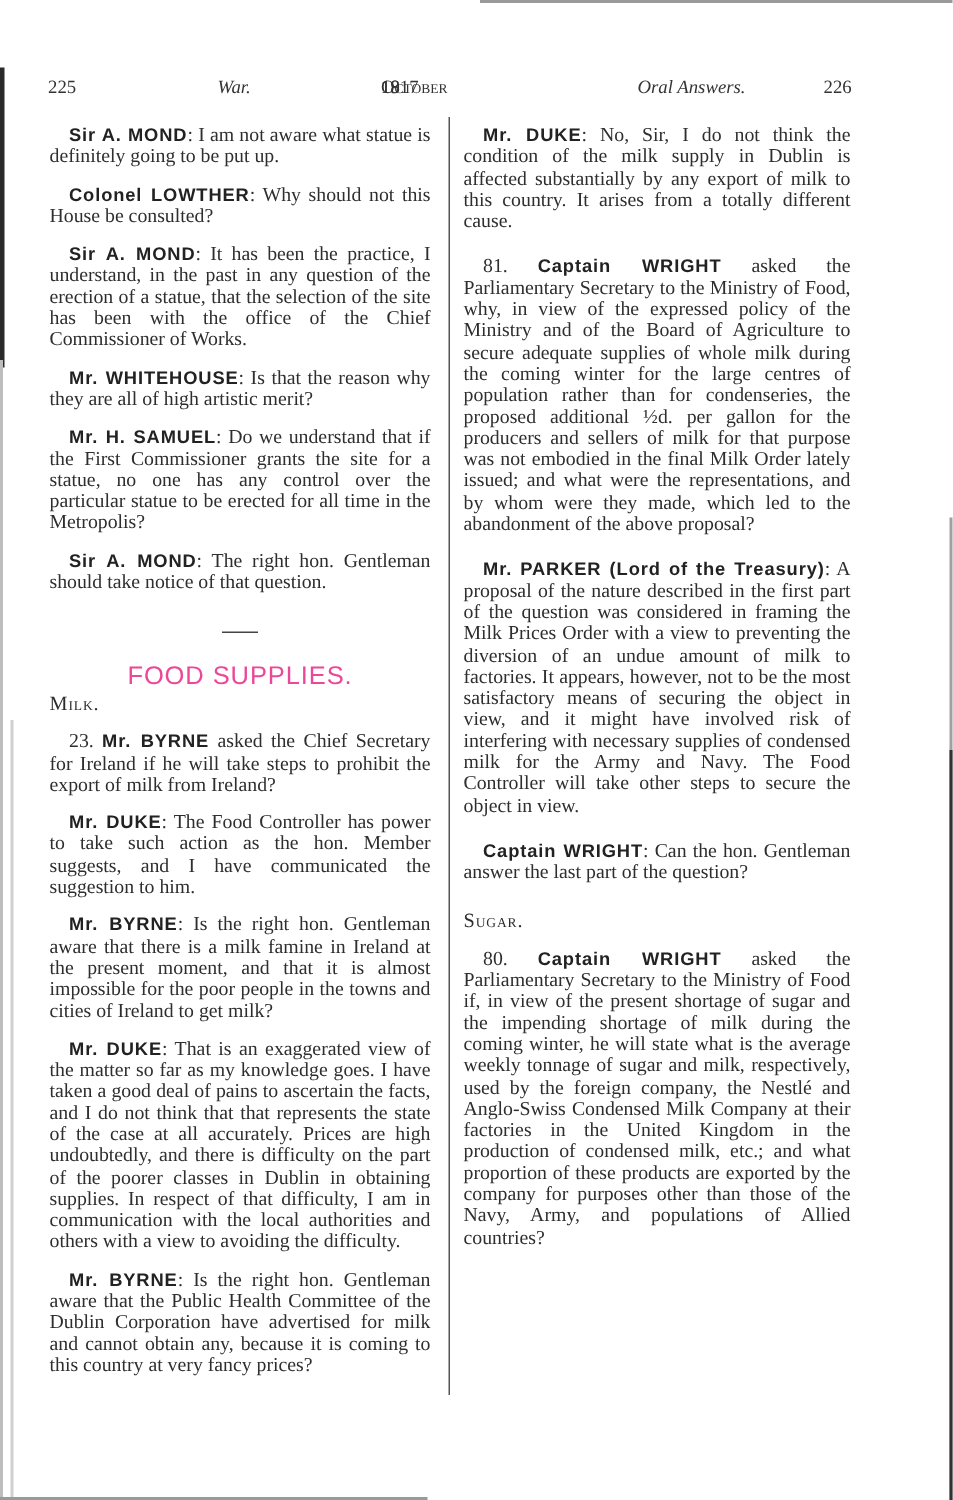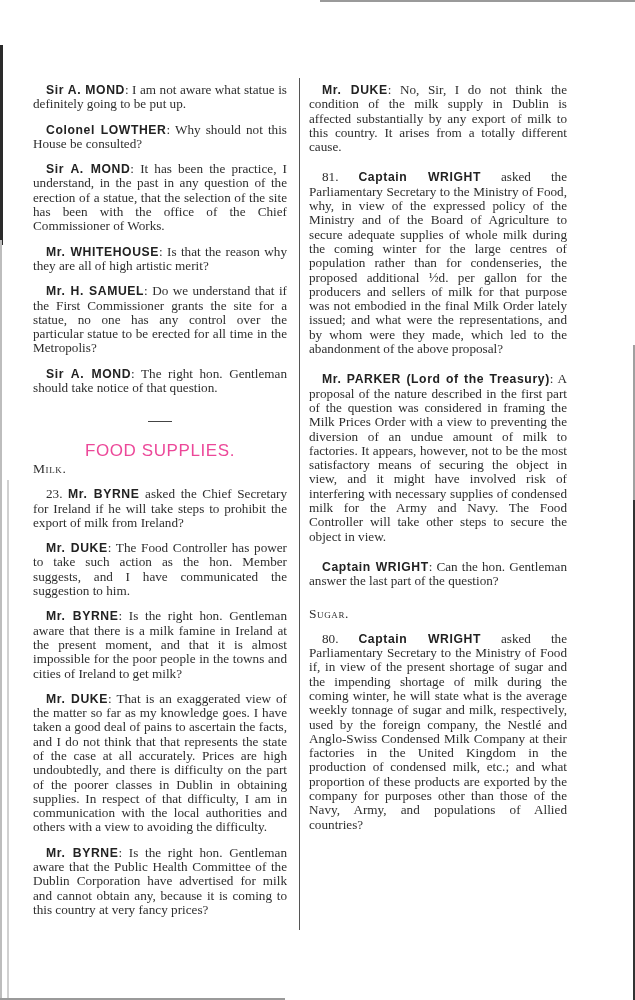--- a/index.html
+++ b/index.html
@@ -92,20 +92,31 @@
     <div>24</div>
     <div>e</div>
     <div>of</div>
     <div>y</div>
     <div>n</div>
     <div>t</div>
     <div>d</div>
     <div>y</div>
   </div>
 
+  <div class="header">
+    <span class="h-left-num">225</span>
+    <span class="h-left-title">War.</span>
+    <span class="h-date">
+        <span>18</span> 
+        <span class="sc">October</span> 
+        <span>1917</span>
+      </span>
+    <span class="h-right-title">Oral Answers.</span>
+    <span class="h-right-num">226</span>
+  </div>
 
   <div class="column-rule"></div>
 
   <div class="col col-left">
     <p><span class="spk">Sir A. MOND</span><span>: I am not aware what statue is definitely going to be put up.</span></p>
     <p><span class="spk">Colonel LOWTHER</span><span>: Why should not this House be consulted?</span></p>
     <p><span class="spk">Sir A. MOND</span><span>: It has been the practice, I understand, in the past in any question of the erection of a statue, that the selection of the site has been with the office of the Chief Commissioner of Works.</span></p>
     <p><span class="spk">Mr. WHITEHOUSE</span><span>: Is that the reason why they are all of high artistic merit?</span></p>
     <p><span class="spk">Mr. H. SAMUEL</span><span>: Do we understand that if the First Commissioner grants the site for a statue, no one has any control over the particular statue to be erected for all time in the Metropolis?</span></p>
     <p><span class="spk">Sir A. MOND</span><span>: The right hon. Gentleman should take notice of that question.</span></p>

